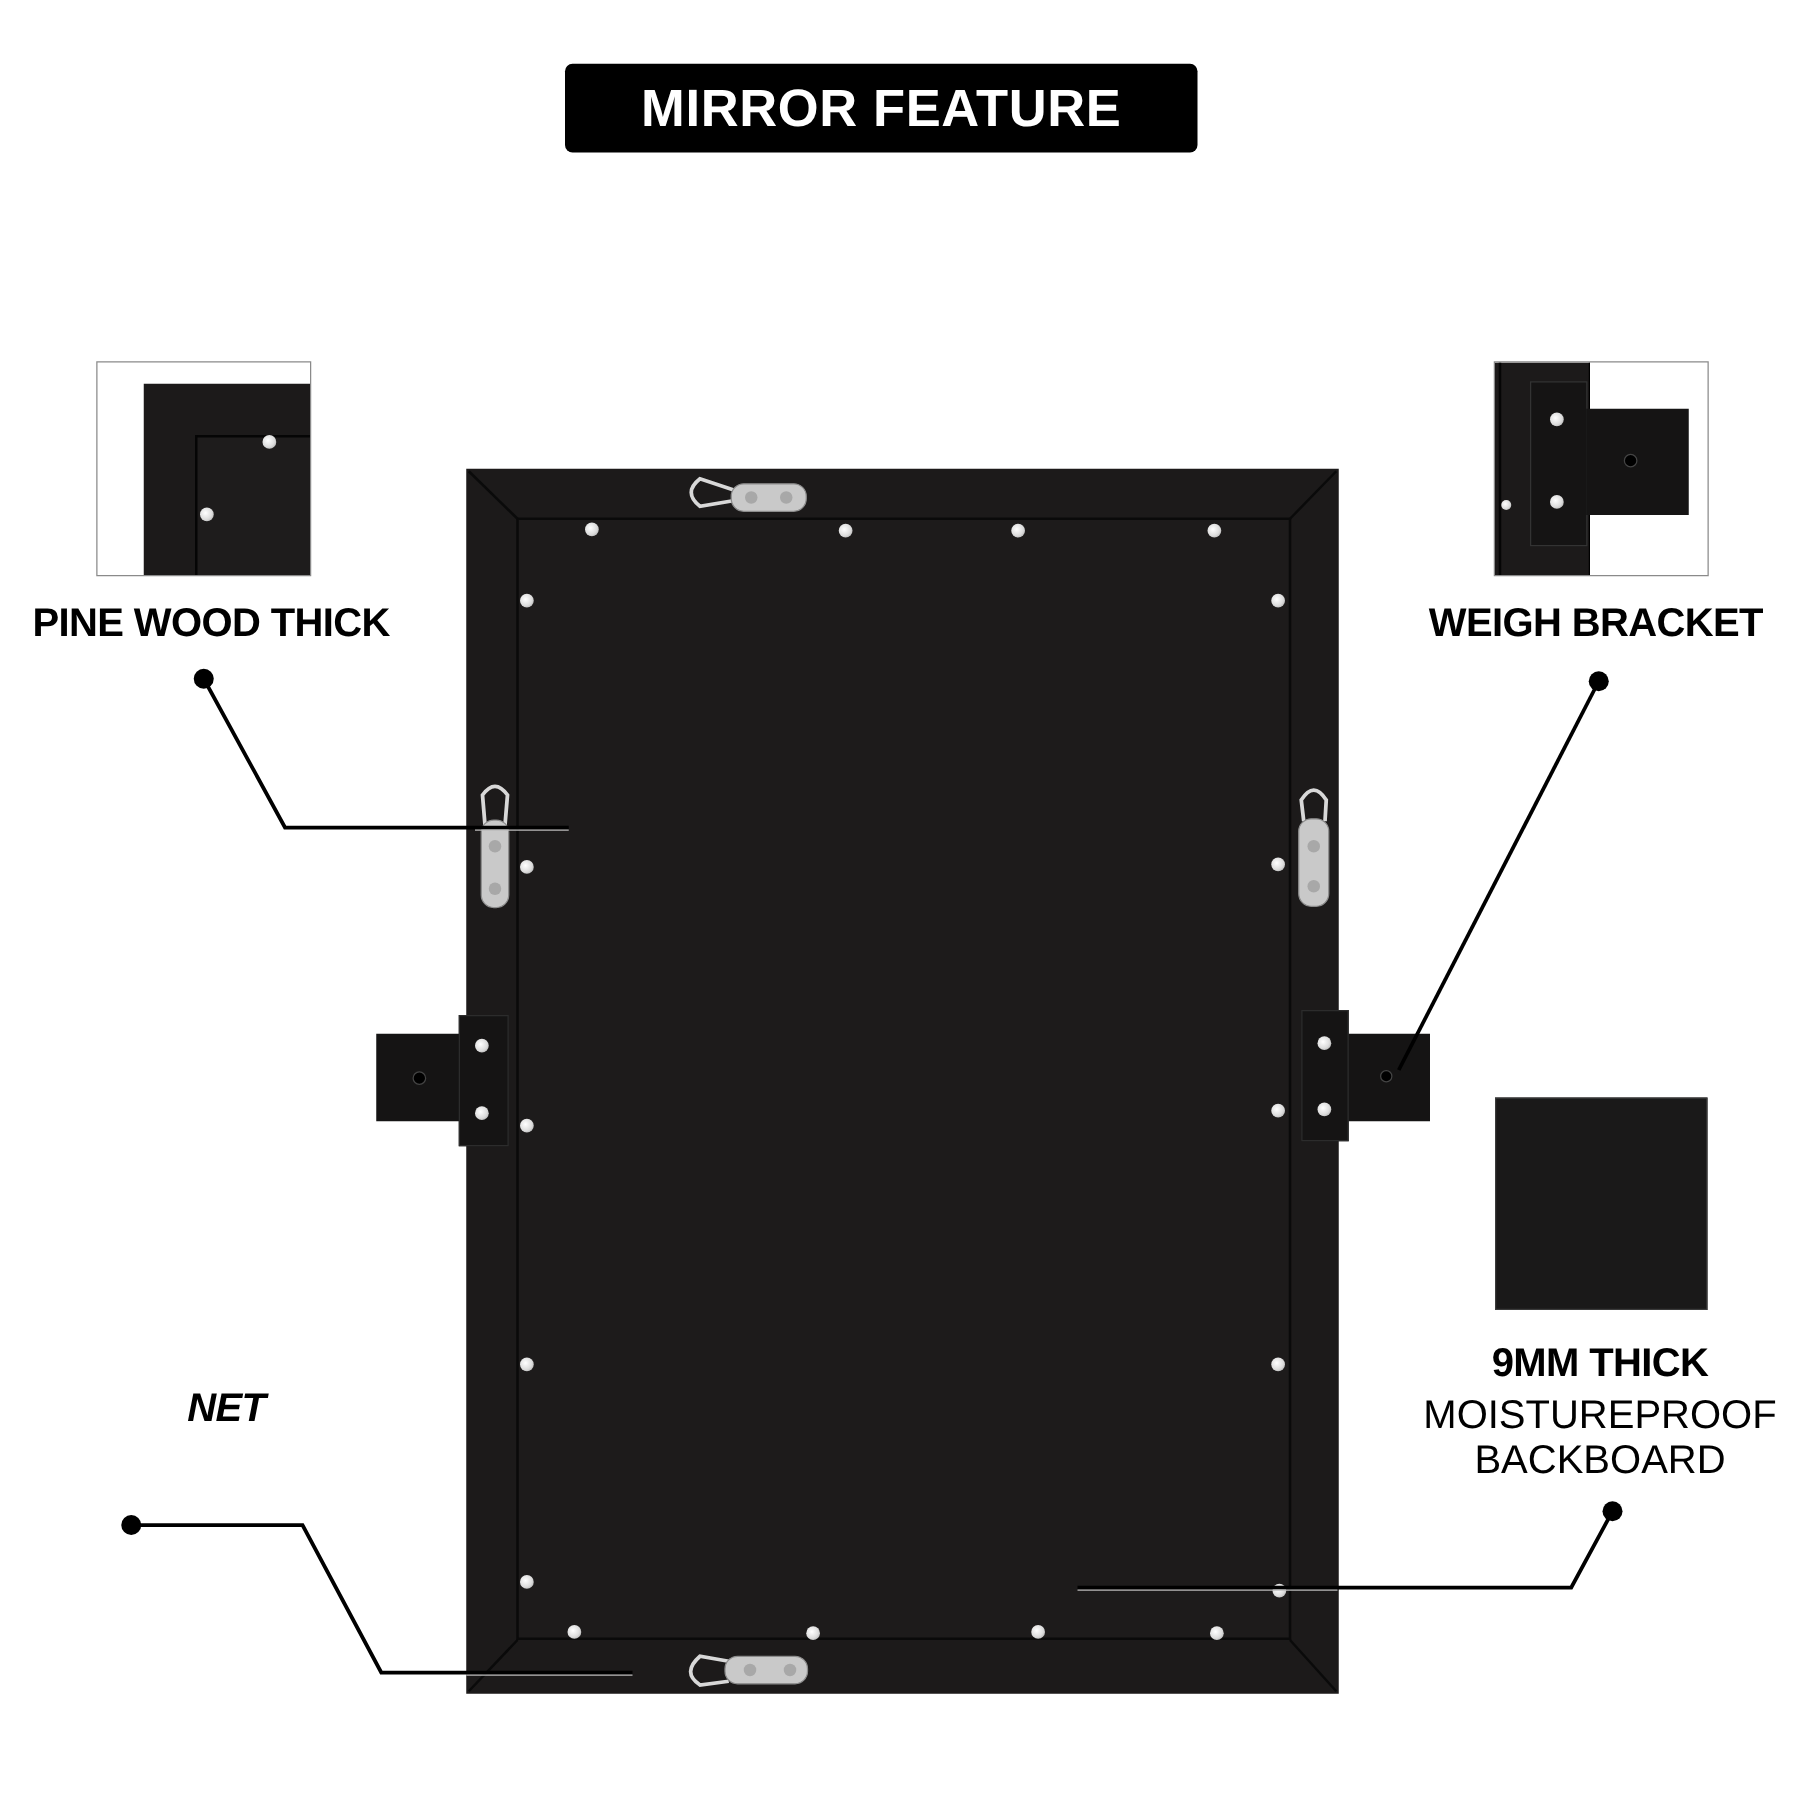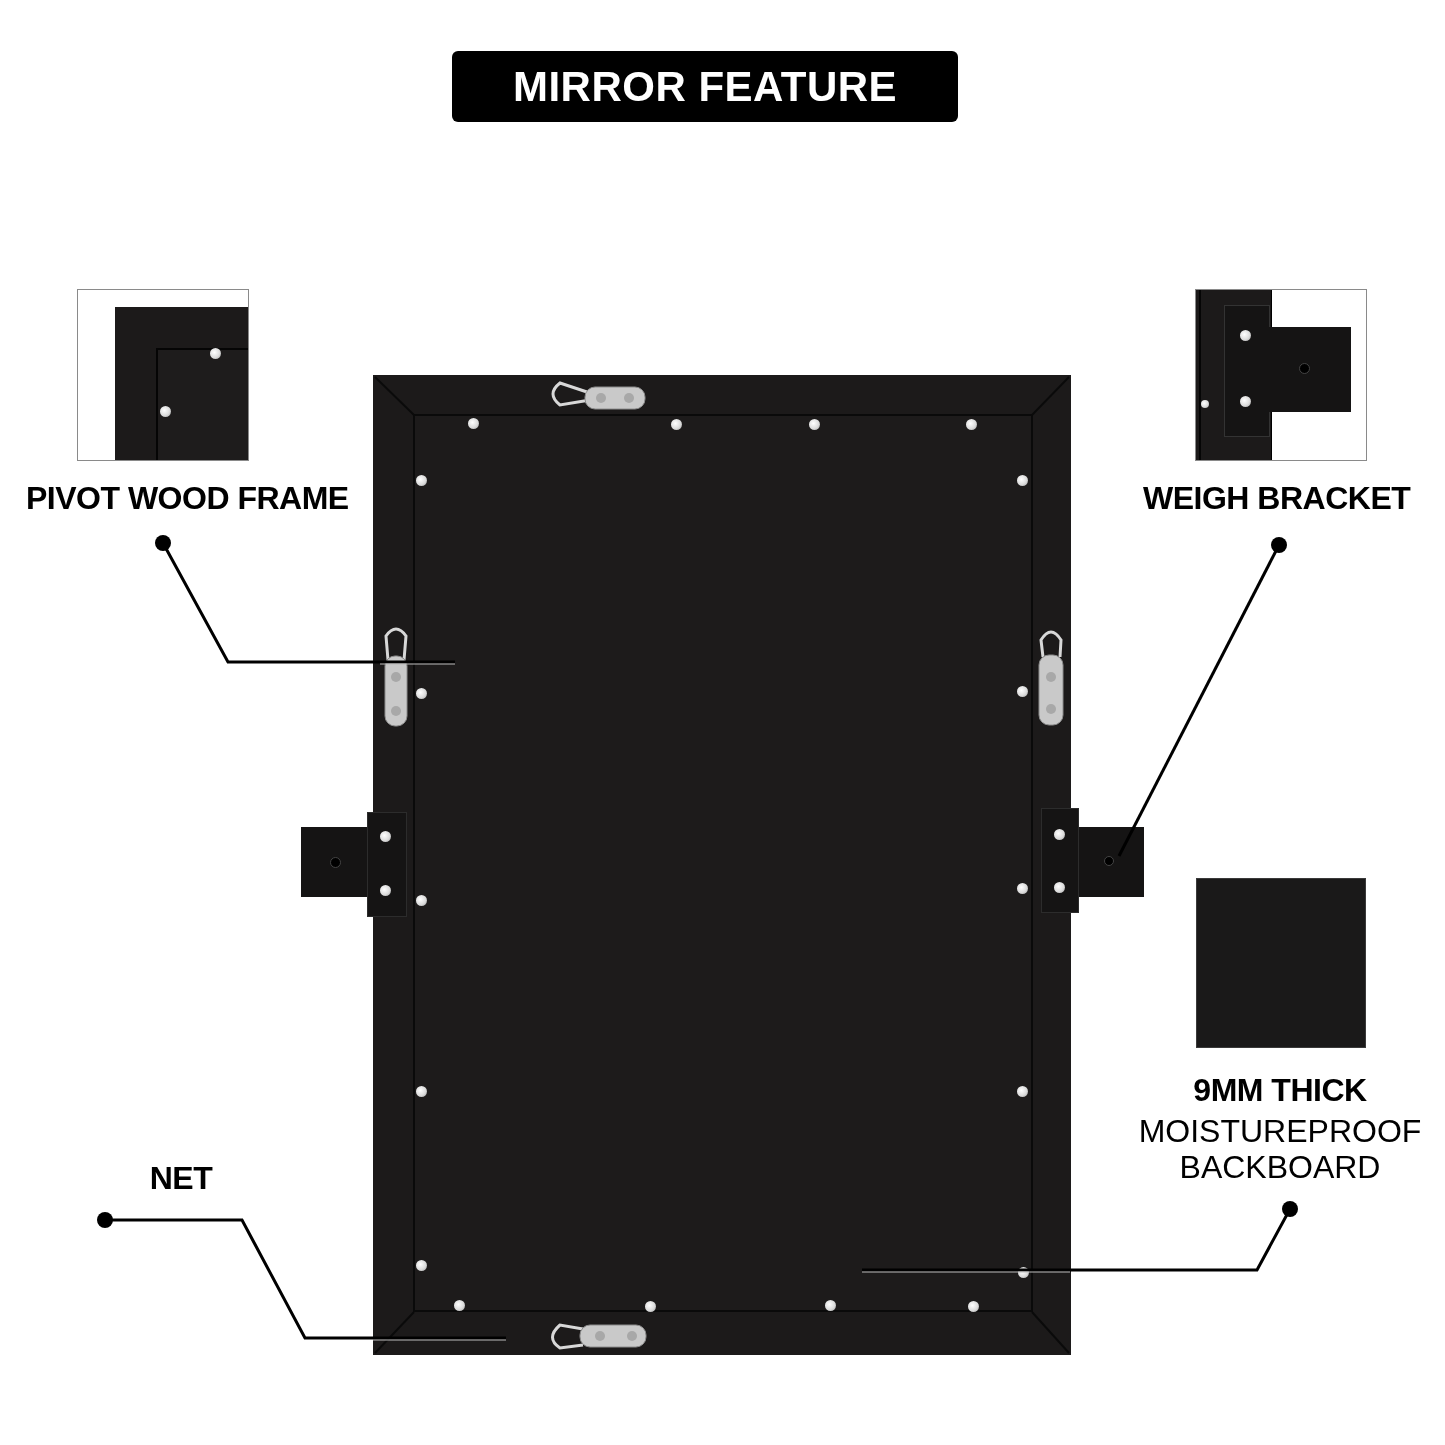--- a/index.html
+++ b/index.html
@@ -36,30 +36,30 @@
   <div class="abs" style="left:0;top:0;width:75px;height:172px;background:#1c1a1a;border-right:1px solid #000;"></div>
   <div class="abs" style="left:3px;top:0;width:2px;height:172px;background:#050505;"></div>
   <div class="abs bracket-plate" style="left:28px;top:15px;width:44px;height:130px;border:1px solid #333;"></div>
   <div class="abs bracket-plate" style="left:73px;top:37px;width:82px;height:85px;"></div>
   <div class="abs" style="left:103px;top:73px;width:9px;height:9px;border-radius:50%;background:#000;border:1px solid #444;"></div>
   <div class="abs screw" style="left:44px;top:40px;"></div>
   <div class="abs screw" style="left:44px;top:106px;"></div>
   <div class="abs screw" style="left:5px;top:110px;width:8px;height:8px;"></div>
 </div>
 
-<div class="abs label-bold" style="left:26px;top:480px;">PIVOT WOOD FRAME</div>
+<div class="abs label-bold" style="left:26px;top:480px;">PINE WOOD THICK</div>
 <div class="abs label-bold" style="left:1143px;top:480px;">WEIGH BRACKET</div>
 
 <div class="abs center-text" style="left:1100px;top:1072px;width:360px;">
   <div class="label-bold">9MM THICK</div>
   <div class="label-reg" style="margin-top:4px;line-height:36px;">MOISTUREPROOF</div>
   <div class="label-reg" style="line-height:36px;">BACKBOARD</div>
 </div>
 
-<div class="abs center-text" style="left:0px;top:1160px;width:362px;">
+<div class="abs center-text" style="left:0px;top:1108px;width:362px;font-style:italic;">
   <div class="label-bold">NET</div>
 </div>
 
 <div class="abs swatch"></div>
 
 <div class="abs frame-outer"></div>
 <div class="abs backboard"></div>
 
 <div class="abs bracket-plate" style="left:301px;top:827px;width:72px;height:70px;"></div>
 <div class="abs" style="left:330px;top:857px;width:9px;height:9px;border-radius:50%;background:#000;border:1px solid #444;"></div>

